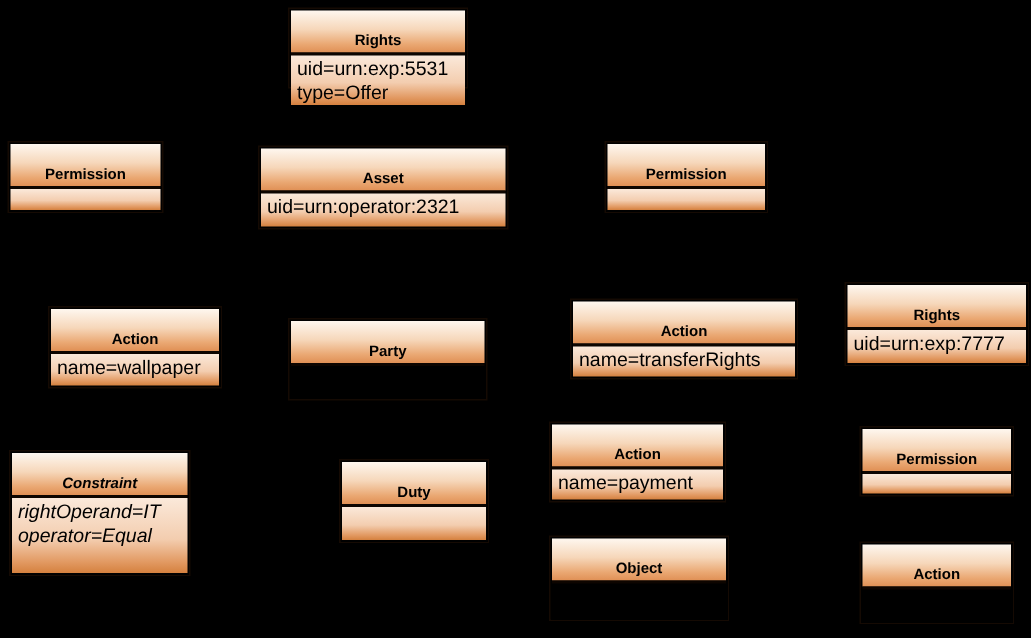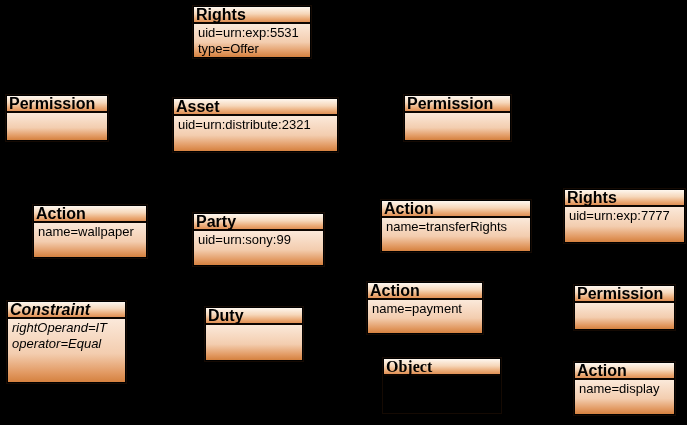--- a/index.html
+++ b/index.html
@@ -18,26 +18,26 @@
   .node {
     position: absolute;
     box-sizing: border-box;
     border: 1px solid #000000;
     display: flex;
     flex-direction: column;
     box-shadow: 0 0 0 1px rgba(60,30,10,0.35);
   }
   .node-title {
     flex: 0 0 auto;
-    font-size: 16px;
+    font-size: 10px;
     font-weight: bold;
     color: #000000;
-    text-align: left;
+    text-align: center;
     line-height: 14px;
-    padding: 1px 2px 0 2px;
+    padding: 14px 2px 0 2px;
     border-bottom: 2px solid #0d0500;
     background: linear-gradient(180deg, #fef7ef 0%, #f6d7ba 45%, #eaa873 80%, #e09055 100%);
   }
   .node-body {
     flex: 1 1 auto;
     font-size: 13px;
     color: #000000;
     line-height: 16px;
     padding: 1px 0 0 4px;
     background: linear-gradient(180deg, #fbe9da 0%, #f3cdaf 55%, #e29a63 85%, #d5813f 100%);
@@ -60,41 +60,38 @@
   </div>
 
   <div class="node" style="left:6px; top:95px; width:102px; height:46px;">
     <div class="node-title">Permission</div>
     <div class="node-body"></div>
   </div>
 
   <div class="node" style="left:173px; top:98px; width:165px; height:54px;">
     <div class="node-title">Asset</div>
     <div class="node-body">
-      <div class="attr">uid=urn:distribute:2321</div>
+      <div class="attr">uid=urn:operator:2321</div>
     </div>
   </div>
 
   <div class="node" style="left:404px; top:95px; width:107px; height:46px;">
     <div class="node-title">Permission</div>
     <div class="node-body"></div>
   </div>
 
   <div class="node" style="left:33px; top:205px; width:114px; height:53px;">
     <div class="node-title">Action</div>
     <div class="node-body">
       <div class="attr">name=wallpaper</div>
     </div>
   </div>
 
   <div class="node" style="left:193px; top:213px; width:131px; height:53px;">
     <div class="node-title">Party</div>
-    <div class="node-body">
-      <div class="attr">uid=urn:sony:99</div>
-    </div>
   </div>
 
   <div class="node" style="left:381px; top:200px; width:150px; height:52px;">
     <div class="node-title">Action</div>
     <div class="node-body">
       <div class="attr">name=transferRights</div>
     </div>
   </div>
 
   <div class="node" style="left:564px; top:189px; width:121px; height:54px;">
@@ -105,41 +102,38 @@
   </div>
 
   <div class="node" style="left:7px; top:301px; width:119px; height:82px;font-style:italic;">
     <div class="node-title">Constraint</div>
     <div class="node-body">
       <div class="attr">rightOperand=IT</div>
       <div class="attr">operator=Equal</div>
     </div>
   </div>
 
-  <div class="node" style="left:205px; top:307px; width:98px; height:54px;">
+  <div class="node" style="left:227px; top:307px; width:98px; height:54px;">
     <div class="node-title">Duty</div>
     <div class="node-body"></div>
   </div>
 
   <div class="node" style="left:367px; top:282px; width:116px; height:52px;">
     <div class="node-title">Action</div>
     <div class="node-body">
       <div class="attr">name=payment</div>
     </div>
   </div>
 
   <div class="node" style="left:574px; top:285px; width:101px; height:45px;">
     <div class="node-title">Permission</div>
     <div class="node-body"></div>
   </div>
 
-  <div class="node" style="left:383px; top:358px; width:118px; height:55px;font-family:Liberation Serif, serif;">
+  <div class="node" style="left:367px; top:358px; width:118px; height:55px;">
     <div class="node-title">Object</div>
   </div>
 
   <div class="node" style="left:574px; top:362px; width:101px; height:53px;">
     <div class="node-title">Action</div>
-    <div class="node-body">
-      <div class="attr">name=display</div>
-    </div>
   </div>
 
 </div>
 
 </body></html>

